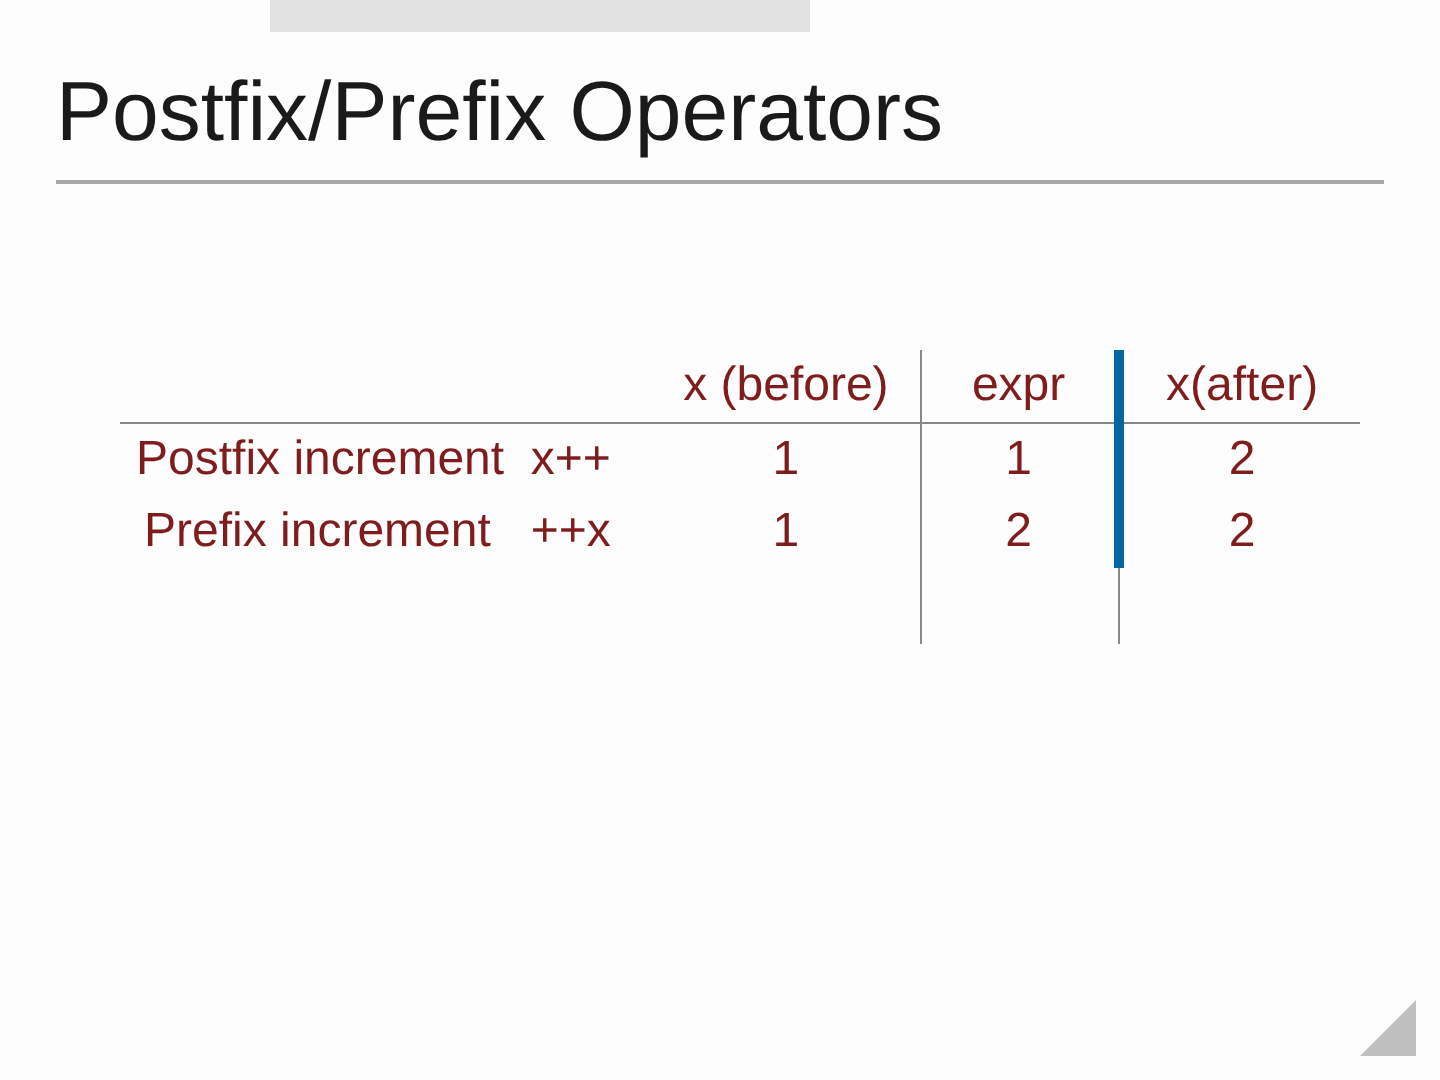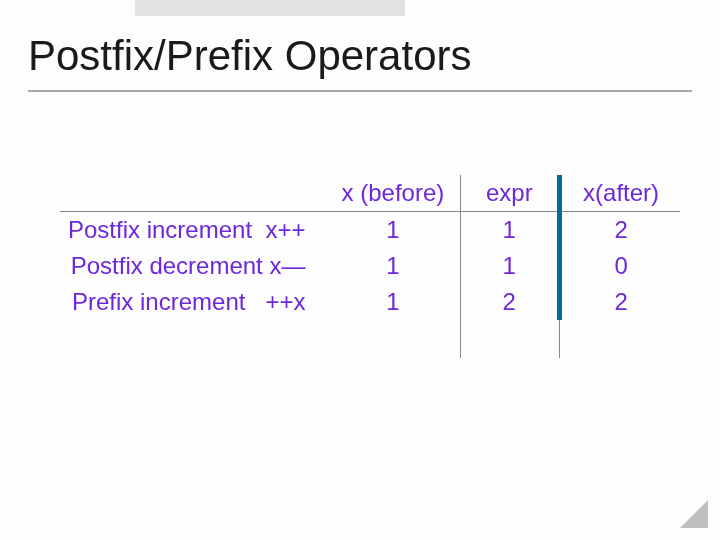--- a/index.html
+++ b/index.html
@@ -44,21 +44,21 @@
   }
   .content {
     position: absolute;
     top: 175px;
     left: 60px;
     width: 620px;
   }
   table {
     border-collapse: collapse;
     font-size: 24px;
-    color: #6d28d9;
+    color: #7f1d1d;
   }
   td, th {
     padding: 4px 8px;
     text-align: center;
     font-weight: 400;
   }
   td.label {
     text-align: right;
     padding-right: 20px;
     white-space: pre;
@@ -117,26 +117,20 @@
         <th class="col-expr">expr</th>
         <th class="col-after">x(after)</th>
       </tr>
       <tr>
         <td class="label">Postfix increment  x++</td>
         <td class="col-before">1</td>
         <td class="col-expr">1</td>
         <td>2</td>
       </tr>
       <tr>
-        <td class="label">Postfix decrement x—</td>
-        <td class="col-before">1</td>
-        <td class="col-expr">1</td>
-        <td>0</td>
-      </tr>
-      <tr>
         <td class="label">Prefix increment   ++x</td>
         <td class="col-before">1</td>
         <td class="col-expr">2</td>
         <td>2</td>
       </tr>
       <tr class="sep-extend">
         <td class="label"></td>
         <td class="col-before"></td>
         <td class="col-expr"></td>
         <td></td>

